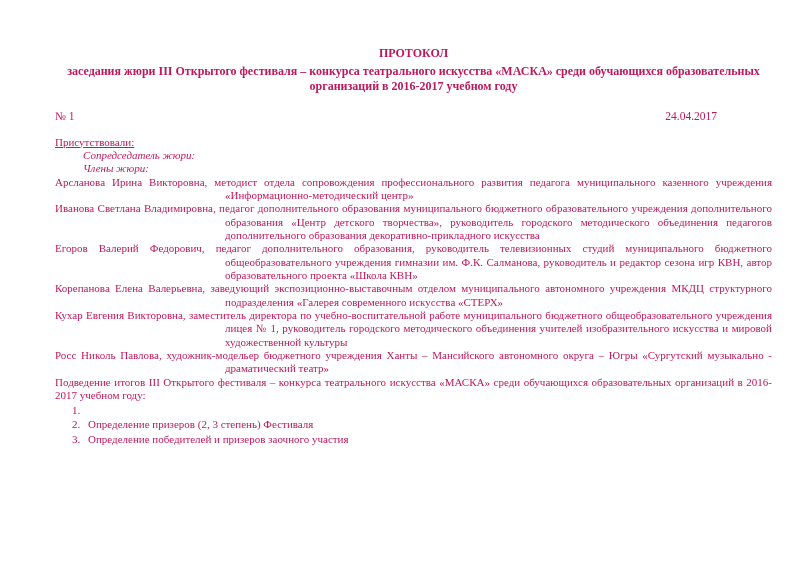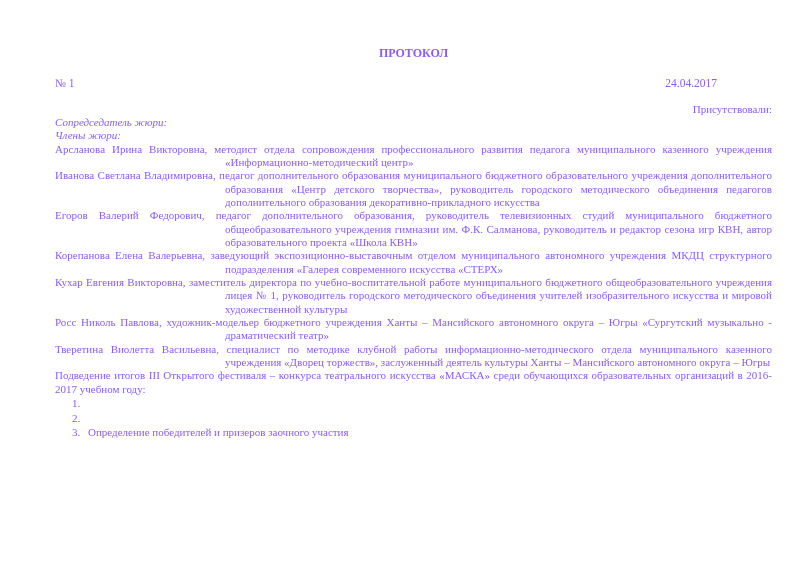--- a/index.html
+++ b/index.html
@@ -7,21 +7,21 @@
     padding: 0;
     background: #ffffff;
   }
   .page {
     position: relative;
     box-sizing: border-box;
     width: 800px;
     height: 566px;
     padding: 46px 28px 0 55px;
     background: #ffffff;
-    color: #8b5cf6;
+    color: #be185d;
     font-family: "Liberation Serif", "DejaVu Serif", serif;
     overflow: hidden;
   }
   .doc-heading {
     text-align: center;
     font-weight: bold;
     font-size: 12px;
     line-height: 15.5px;
   }
   .doc-heading .protocol {
@@ -34,24 +34,26 @@
     padding-right: 55px;
     font-size: 11.5px;
     line-height: 14px;
   }
   .doc-body {
     margin-top: 13px;
     font-size: 11px;
     line-height: 13.35px;
   }
   .plain {
-    text-align: right;
+    text-align: left;
+    text-decoration: underline;
   }
   .italic {
     font-style: italic;
+    margin-left: 28px;
   }
   .hang {
     padding-left: 170px;
     text-indent: -170px;
     text-align: justify;
   }
   .just {
     text-align: justify;
   }
   .agenda-list {
@@ -67,48 +69,49 @@
     margin-left: 17px;
   }
 </style>
 </head>
 <body>
 
 <div class="page">
 
   <div class="doc-heading">
     <div class="protocol">ПРОТОКОЛ</div>
+    <div class="subtitle">заседания жюри III Открытого фестиваля – конкурса театрального искусства «МАСКА» среди обучающихся образовательных организаций в 2016-2017 учебном году</div>
   </div>
 
   <div class="num-row">
     <span>№ 1</span>
     <span>24.04.2017</span>
   </div>
 
   <div class="doc-body">
     <div class="plain">Присутствовали:</div>
     <div class="italic">Сопредседатель жюри:</div>
     <div class="italic">Члены жюри:</div>
 
     <div class="hang">Арсланова Ирина Викторовна, методист отдела сопровождения профессионального развития педагога муниципального казенного учреждения «Информационно-методический центр»</div>
     <div class="hang">Иванова Светлана Владимировна, педагог дополнительного образования муниципального бюджетного образовательного учреждения дополнительного образования «Центр детского творчества», руководитель городского методического объединения педагогов дополнительного образования декоративно-прикладного искусства</div>
     <div class="hang">Егоров Валерий Федорович, педагог дополнительного образования, руководитель телевизионных студий муниципального бюджетного общеобразовательного учреждения гимназии им. Ф.К. Салманова, руководитель и редактор сезона игр КВН, автор образовательного проекта «Школа КВН»</div>
     <div class="hang">Корепанова Елена Валерьевна, заведующий экспозиционно-выставочным отделом муниципального автономного учреждения МКДЦ структурного подразделения «Галерея современного искусства «СТЕРХ»</div>
     <div class="hang">Кухар Евгения Викторовна, заместитель директора по учебно-воспитательной работе муниципального бюджетного общеобразовательного учреждения лицея № 1, руководитель городского методического объединения учителей изобразительного искусства и мировой художественной культуры</div>
     <div class="hang">Росс Николь Павлова, художник-модельер бюджетного учреждения Ханты – Мансийского автономного округа – Югры «Сургутский музыкально - драматический театр»</div>
-    <div class="hang">Тверетина Виолетта Васильевна, специалист по методике клубной работы информационно-методического отдела муниципального казенного учреждения «Дворец торжеств», заслуженный деятель культуры Ханты – Мансийского автономного округа – Югры</div>
 
     <div class="just">Подведение итогов III Открытого фестиваля – конкурса театрального искусства «МАСКА» среди обучающихся образовательных организаций в 2016-2017 учебном году:</div>
 
     <div class="agenda-list">
       <div class="agenda-item">
         <span class="num">1.</span>
       </div>
       <div class="agenda-item">
         <span class="num">2.</span>
+        <span>Определение призеров (2, 3 степень) Фестиваля</span>
       </div>
       <div class="agenda-item">
         <span class="num">3.</span>
         <span>Определение победителей и призеров заочного участия</span>
       </div>
     </div>
   </div>
 
 </div>
 

